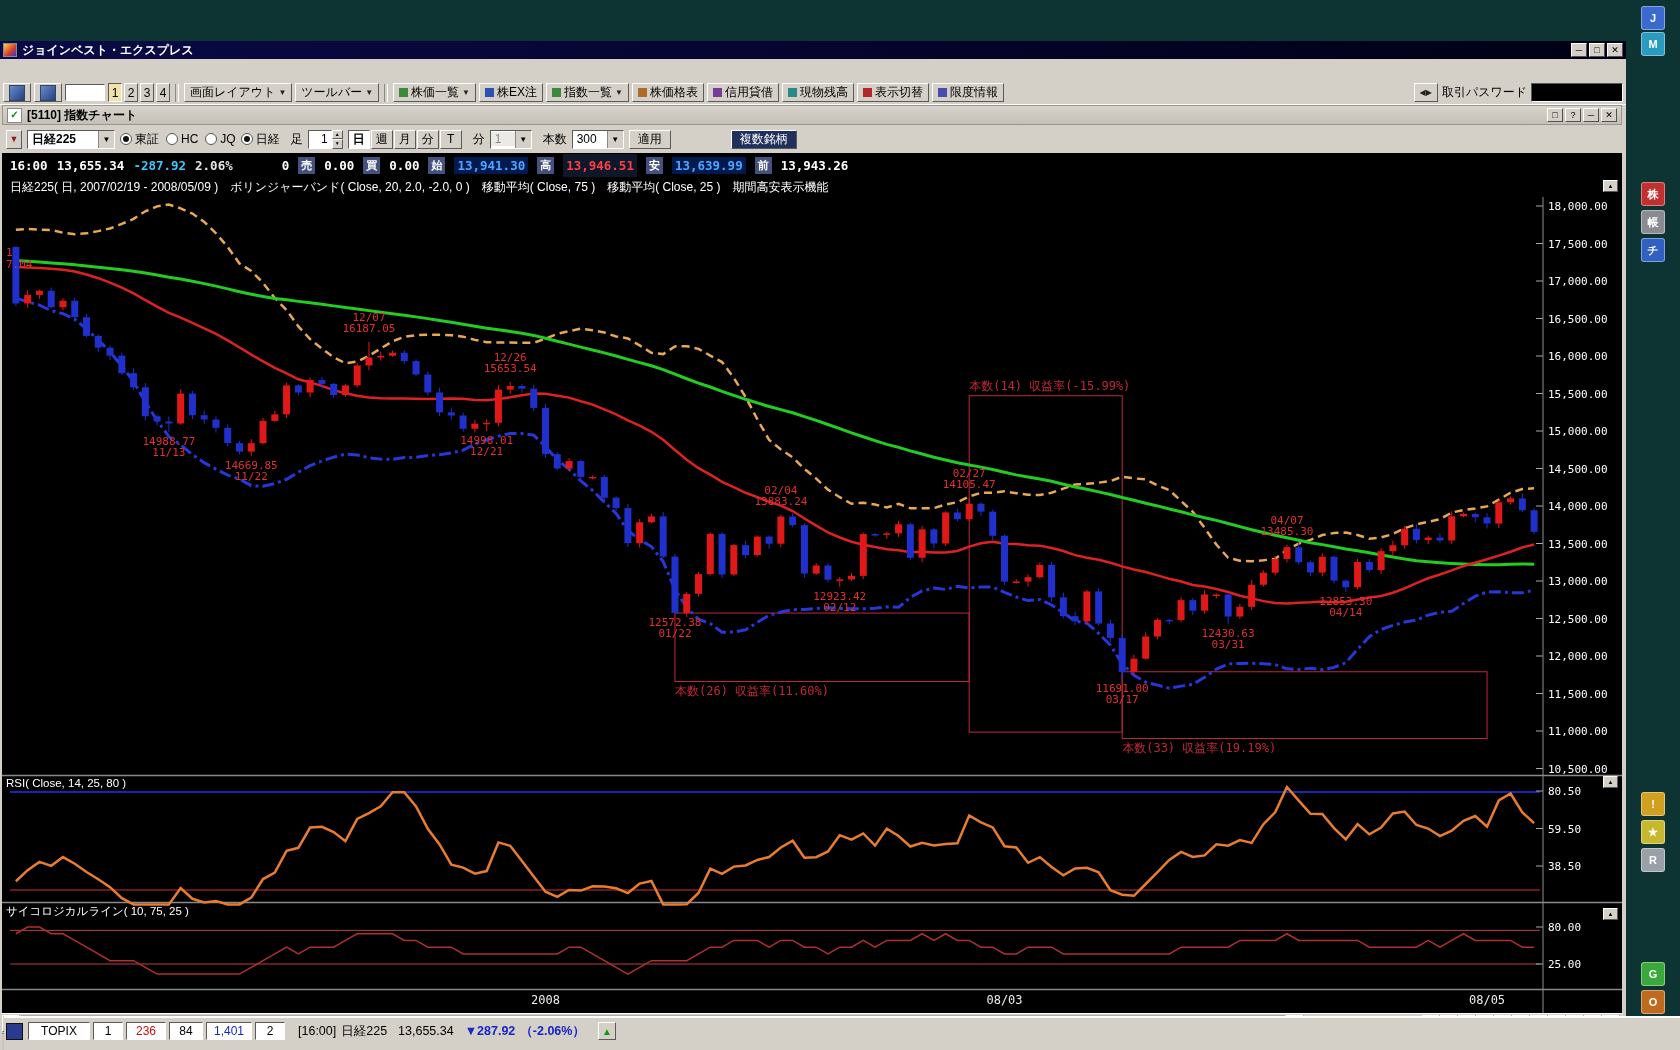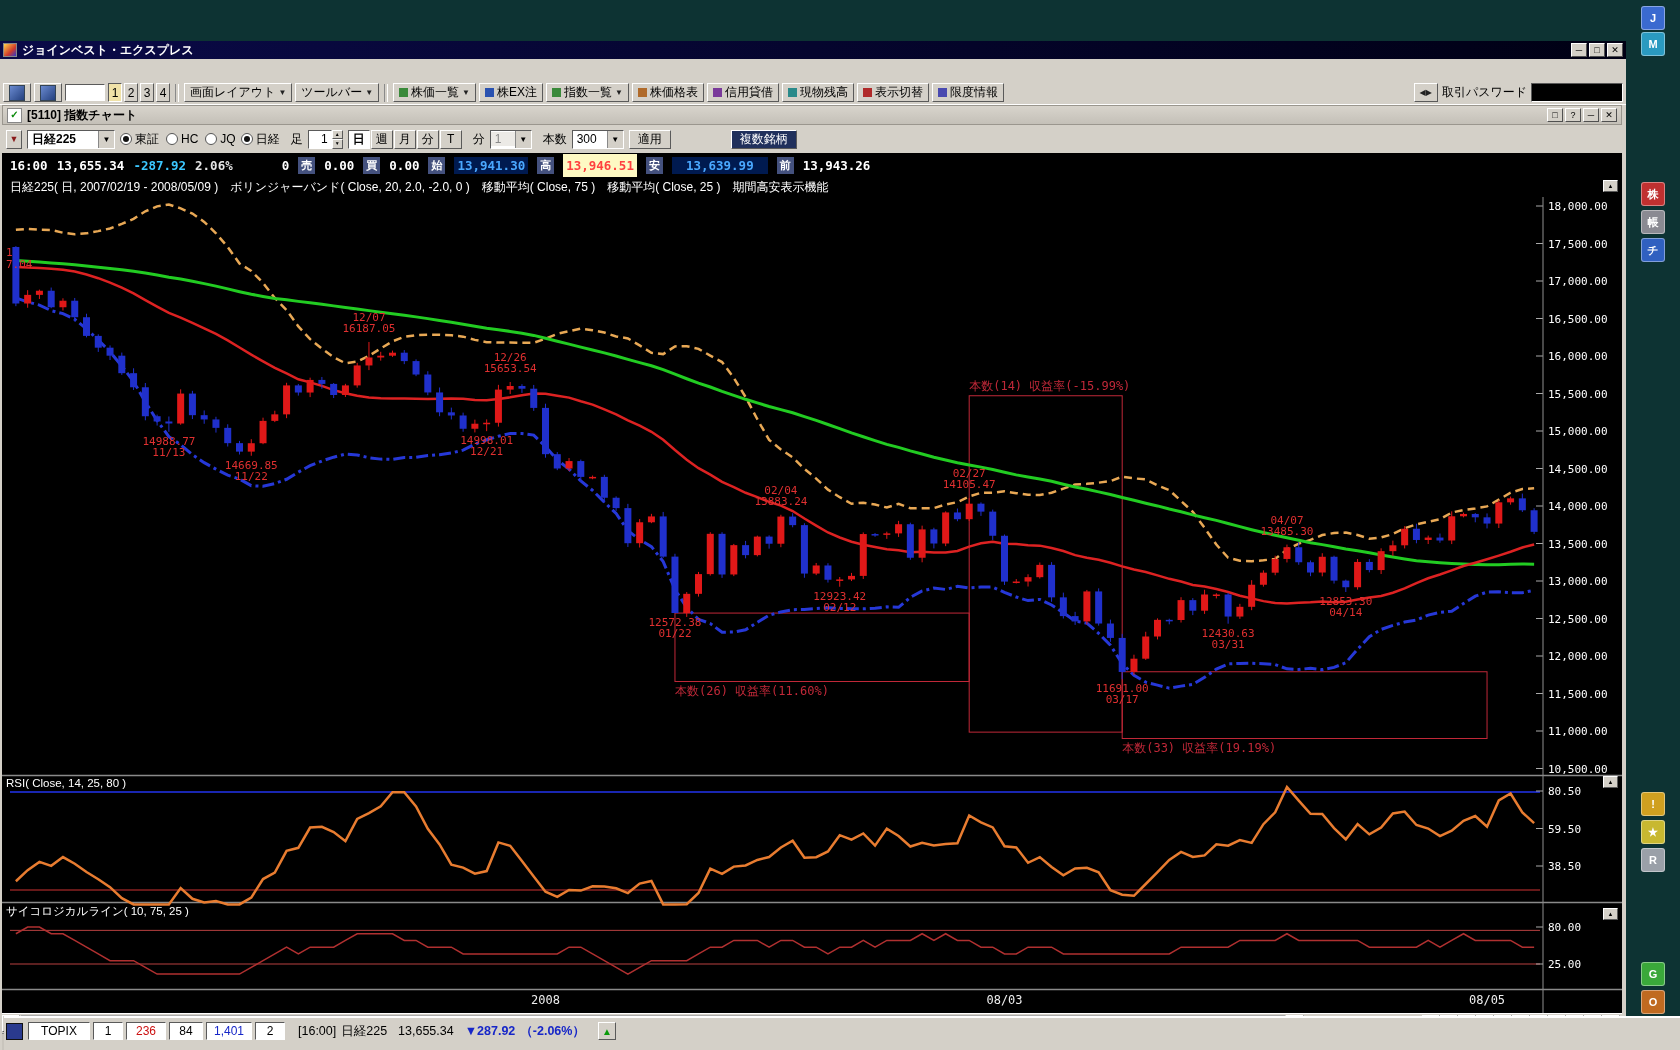--- a/index.html
+++ b/index.html
@@ -241,23 +241,23 @@
         <span class="qv" style="color: rgb(60, 200, 255);">-287.92</span>
         <span class="qv" style="color: #e5e5e5;">2.06%</span>
         <span class="qv" style="color: rgb(255, 255, 255); margin-left: 40px;">0</span>
         <span class="badge">売</span>
         <span class="qv" style="color: rgb(255, 255, 255);">0.00</span>
         <span class="badge">買</span>
         <span class="qv" style="color: rgb(255, 255, 255);">0.00</span>
         <span class="badge">始</span>
         <span class="qv" style="color: rgb(74, 168, 255); background: rgb(0, 26, 80); padding: 1px 3px;">13,941.30</span>
         <span class="badge">高</span>
-        <span class="qv" style="color: rgb(255, 64, 64); background: #fef9c3; padding: 4px 3px;">13,946.51</span>
+        <span class="qv" style="color: rgb(255, 64, 64); background: #0f172a; padding: 4px 3px;">13,946.51</span>
         <span class="badge">安</span>
-        <span class="qv" style="color: rgb(74, 168, 255); background: rgb(0, 26, 80); padding: 1px 14px;">13,639.99</span>
+        <span class="qv" style="color: rgb(74, 168, 255); background: rgb(0, 26, 80); padding: 1px 3px;">13,639.99</span>
         <span class="badge">前</span>
         <span class="qv" style="color: rgb(255, 255, 255);">13,943.26</span>
       </div>
 
     <svg id="chart-svg" width="1620" height="836">
         <line x1="1534" y1="29" x2="1541" y2="29" stroke="#aaa" stroke-width="1"></line>
         <text x="1546" y="33" fill="#fff" font-size="11" font-family="DejaVu Sans Mono, monospace">18,000.00</text>
         <line x1="1534" y1="66.5" x2="1541" y2="66.5" stroke="#aaa" stroke-width="1"></line>
         <text x="1546" y="70.5" fill="#fff" font-size="11" font-family="DejaVu Sans Mono, monospace">17,500.00</text>
         <line x1="1534" y1="104" x2="1541" y2="104" stroke="#aaa" stroke-width="1"></line>

